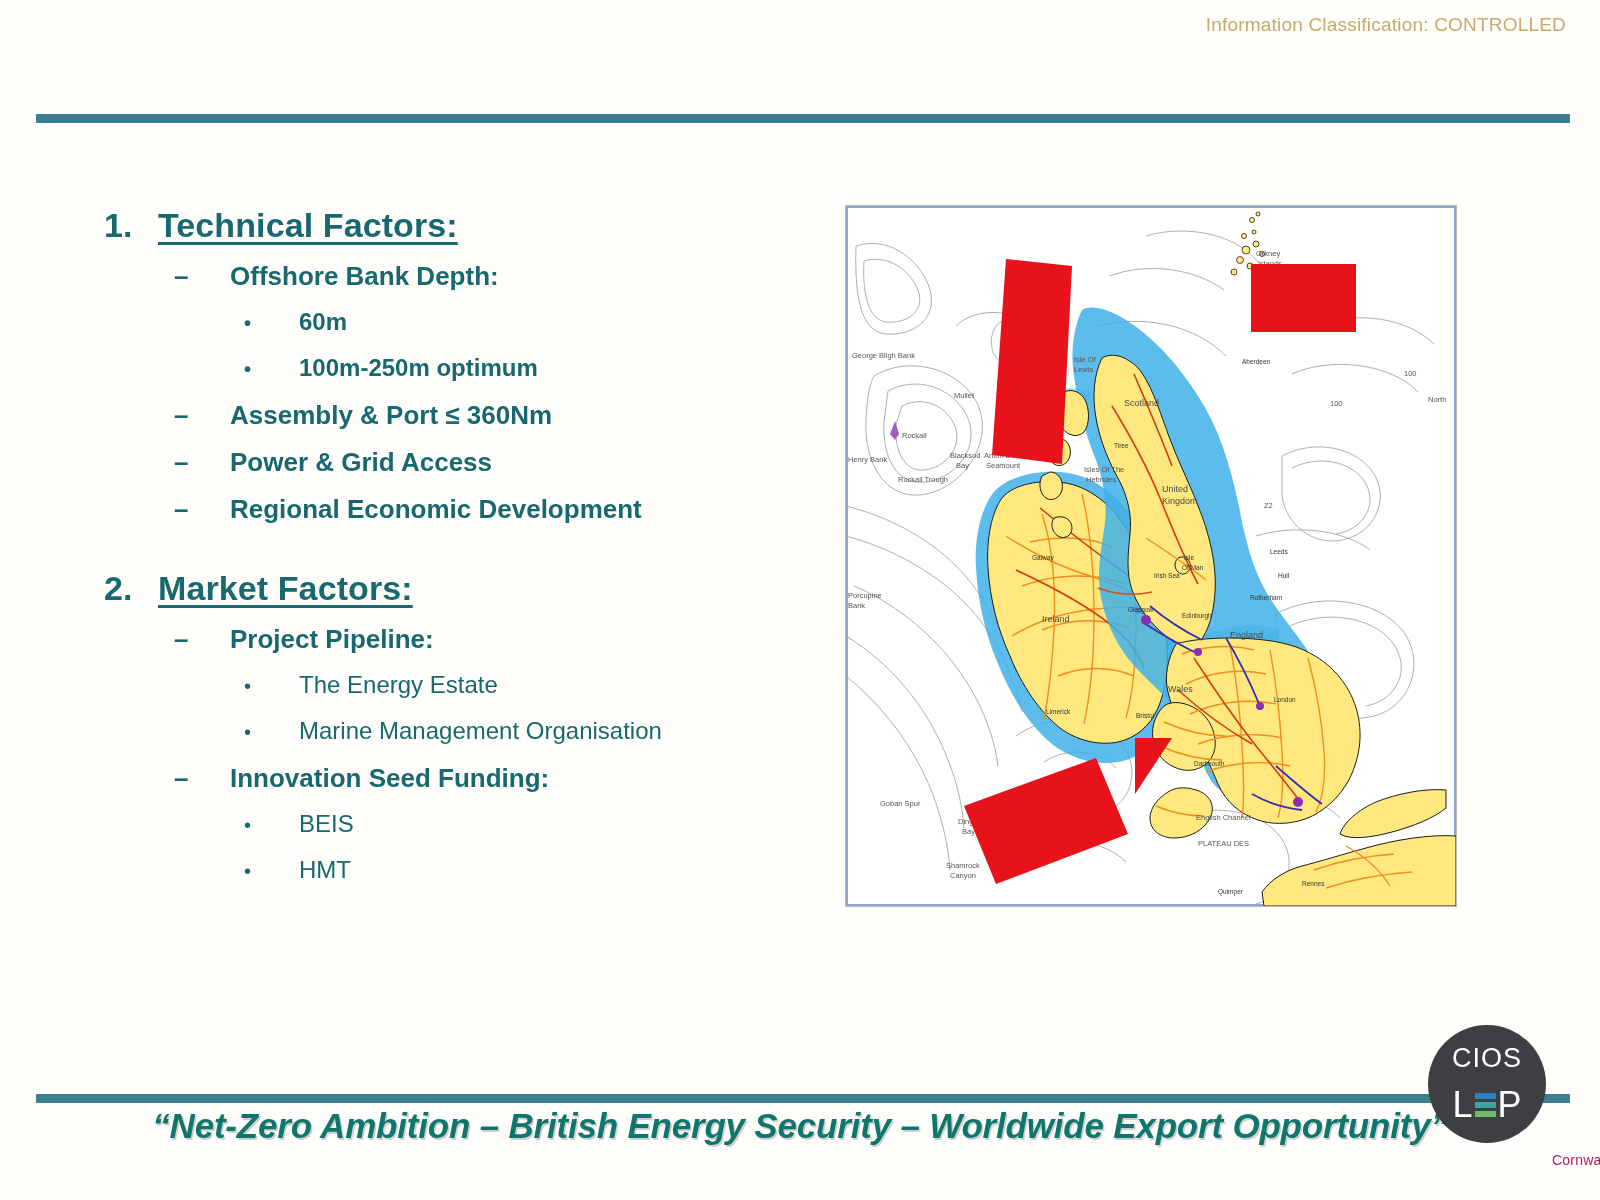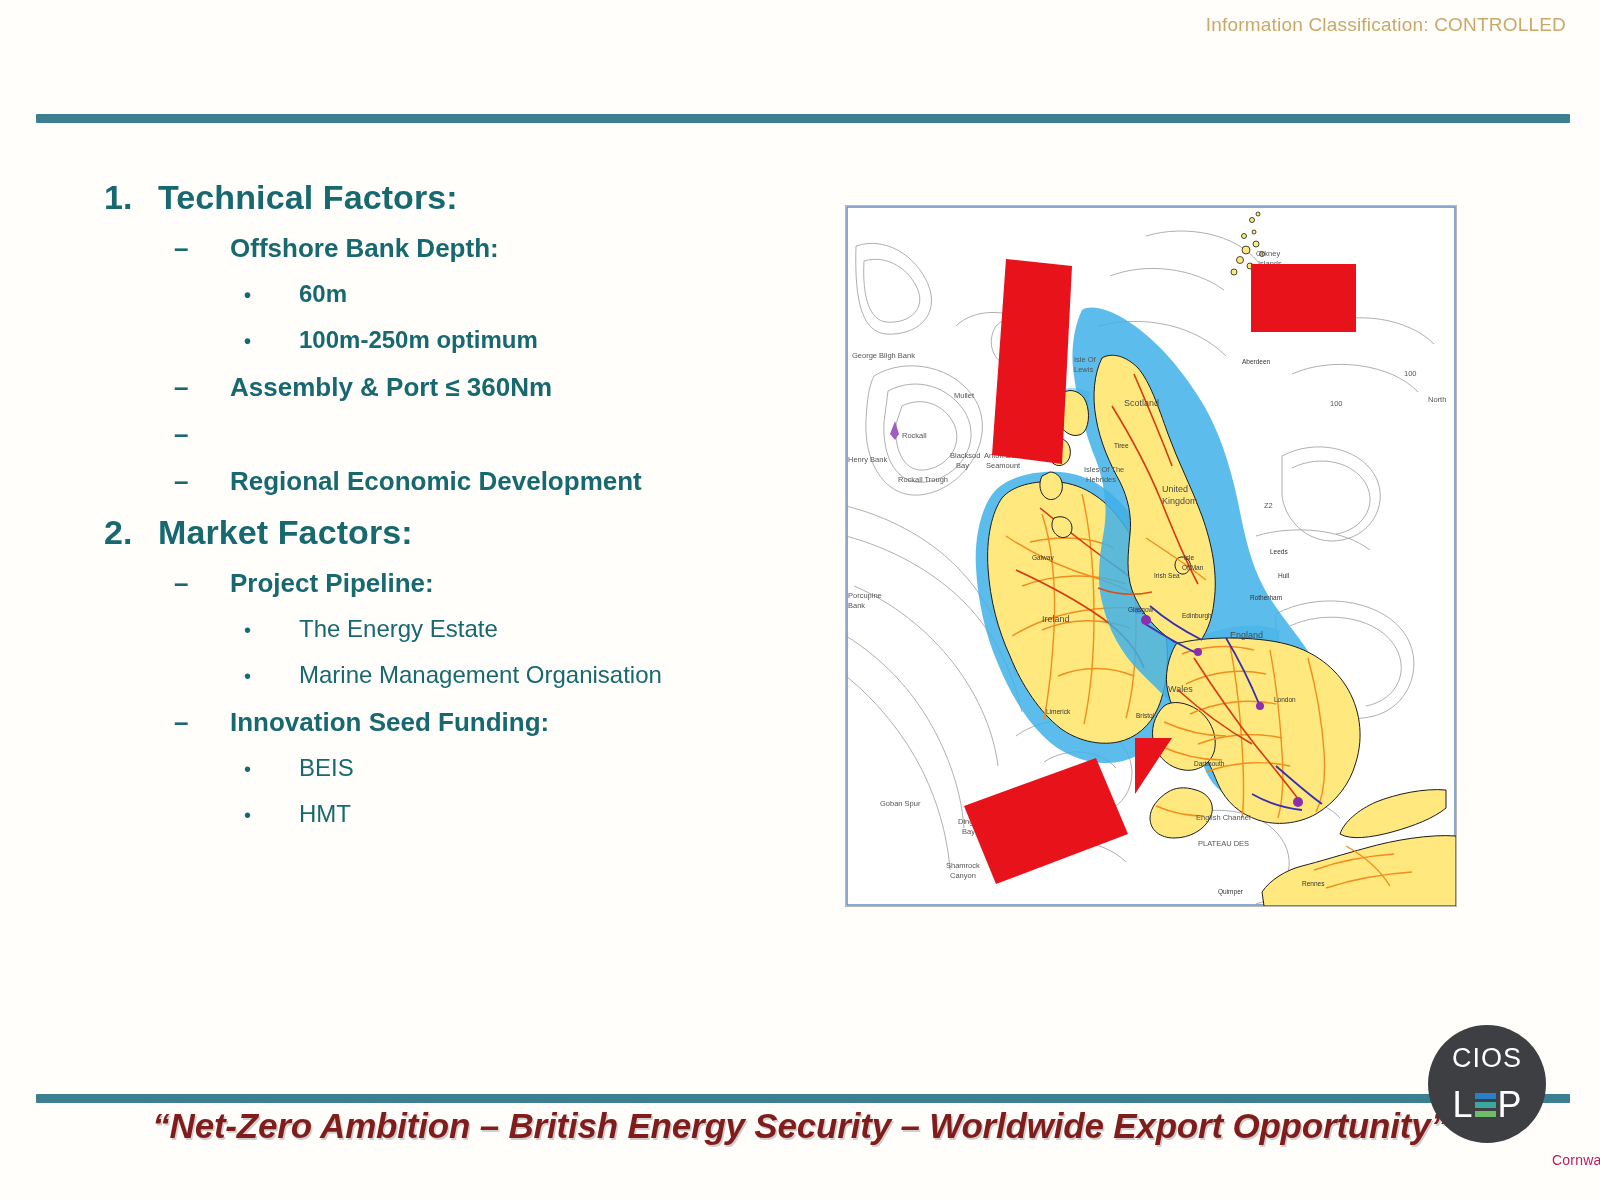--- a/index.html
+++ b/index.html
@@ -34,21 +34,21 @@
     position:absolute;left:104px;top:178px;width:720px;
     color:#17696f;
   }
   .lvl1{
     display:flex;align-items:baseline;
     font-size:34px;font-weight:bold;
     margin:0 0 16px 0;
     letter-spacing:.1px;
   }
   .lvl1 .num{width:54px;flex:0 0 54px;}
-  .lvl1 .txt{text-underline-offset:5px;text-decoration-thickness:2.5px;}
+  .lvl1 .txt{text-decoration:underline;text-underline-offset:5px;text-decoration-thickness:2.5px;margin-top:28px;}
 
   .lvl2{
     display:flex;align-items:baseline;
     font-size:26px;font-weight:bold;
     margin:0 0 16px 0;
     padding-left:70px;
   }
   .lvl2 .dash{width:56px;flex:0 0 56px;}
 
   .lvl3{
@@ -69,21 +69,21 @@
     border:1px solid #b8b8b8;
     overflow:hidden;
   }
   .map-frame svg{display:block;width:100%;height:100%;}
 
   
   .footer-quote{
     position:absolute;left:0;right:0;top:1106px;
     text-align:center;
     font-size:35px;font-style:italic;font-weight:bold;
-    color:#7f1d1d;
+    color:#0f766e;
     letter-spacing:-.2px;
     text-shadow:1.5px 1.5px 0 rgba(120,120,120,.35);
     white-space:nowrap;
   }
 
   
   .logo{
     position:absolute;left:1428px;top:1025px;
     width:118px;height:118px;border-radius:50%;
     background:#3d3f42;
@@ -142,20 +142,21 @@
       <span>100m-250m optimum</span>
     </div>
 
     <div class="lvl2">
       <span class="dash">–</span>
       <span>Assembly &amp; Port ≤ 360Nm</span>
     </div>
 
     <div class="lvl2">
       <span class="dash">–</span>
+      <span>Power &amp; Grid Access</span>
     </div>
 
     <div class="lvl2">
       <span class="dash">–</span>
       <span>Regional Economic Development</span>
     </div>
 
     <div class="lvl1">
       <span class="num">2.</span>
       <span class="txt">Market Factors:</span>

